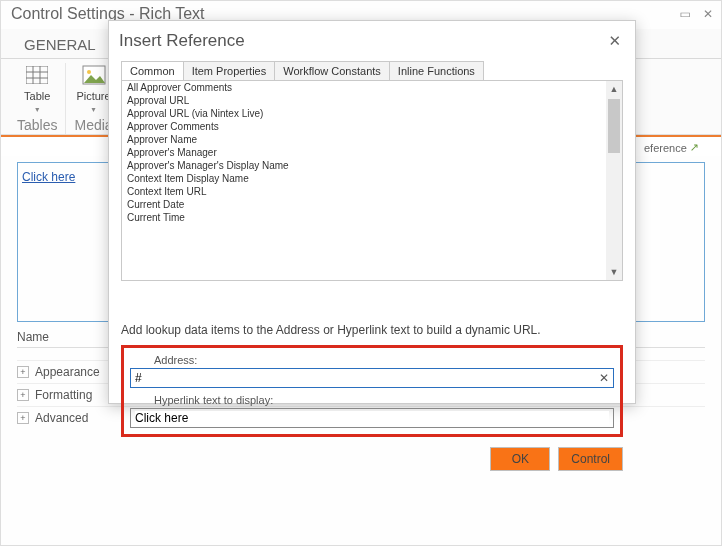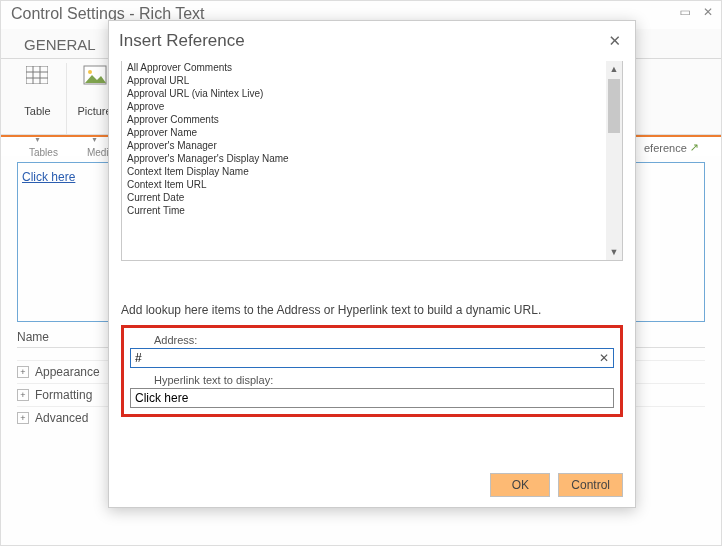--- a/index.html
+++ b/index.html
@@ -1,51 +1,51 @@
 <!DOCTYPE html>
 <html><head>
 <meta charset="utf-8">
 <style>
   * { box-sizing: border-box; margin: 0; padding: 0; font-family: "Segoe UI", Tahoma, sans-serif; }
   body { width: 722px; height: 546px; background: #fff; overflow: hidden; position: relative; }
 
   
   .parent-window { position: absolute; inset: 0; background: #fefefe; border: 1px solid #ddd; }
-  .parent-titlebar { display:flex; align-items:flex-start; justify-content:space-between; padding: 4px 8px 2px 10px; font-size: 15px; color: #666; }
+  .parent-titlebar { display:flex; align-items:center; justify-content:space-between; padding: 4px 8px 2px 10px; font-size: 15px; color: #666; }
   .parent-title { font-size: 16px; color: #666; }
   .parent-icons { display:flex; gap: 12px; }
   .parent-icons span { font-size: 12px; color:#888; cursor:pointer; }
 
   
   .parent-tabs { display:flex; border-bottom: 1px solid #d9d9d9; margin-top: 4px; padding-left: 8px; background:#fafafa; }
   .parent-tab { padding: 6px 14px 5px; font-size: 15px; color:#666; border:1px solid transparent; border-bottom:none; position:relative; }
   .parent-tab.active { background:#fff; border-color:#d9d9d9; border-top: 2px solid #ed7d31; margin-bottom:-1px; }
 
   
   .ribbon { display:flex; padding: 4px 8px 0; background:#fbfbfb; border-bottom:1px solid #e0e0e0; height: 76px; }
   .ribbon-group { text-align:center; padding: 0 8px; border-right:1px solid #e6e6e6; }
-  .ribbon-btn { display:flex; flex-direction:column; align-items:center; font-size:11px; color:#444; gap:18px; }
+  .ribbon-btn { display:flex; flex-direction:column; align-items:center; font-size:11px; color:#444; gap:3px; }
   .ribbon-btn .icon { width:28px; height:24px; display:flex; align-items:center; justify-content:center; }
-  .ribbon-group-label { font-size:10px; color:#888; margin-top:3px;margin-left:12px; }
+  .ribbon-group-label { font-size:14px; color:#888; margin-top:3px; }
 
   
   .reference-btn { margin-left:auto; font-size:11px; color:#666; display:flex; align-items:center; gap:3px; padding-right:6px; }
 
   
   .editor-wrap { margin:6px 16px; border:1px solid #6fa8d6; height: 160px; padding:4px; position:relative;}
   .editor-link { color:#2a5db0; text-decoration:underline; font-size:12px; }
 
   
   .props { margin: 8px 16px; }
   .props-header { font-size:12px; color:#555; border-bottom:1px solid #ddd; padding-bottom:3px; margin-bottom:12px;}
   .prop-row { display:flex; align-items:center; font-size:12px; color:#555; border-top:1px solid #eee; padding:4px 0;}
   .expander { width:12px; height:12px; border:1px solid #bbb; font-size:9px; line-height:10px; text-align:center; color:#666; margin-right:6px;}
 
   
-  .modal { position:absolute; left:108px; top:20px; width:528px; height:488px; background:#fff; border:1px solid #ccc; box-shadow: 0 3px 14px rgba(0,0,0,.22); z-index:10; display:flex; flex-direction:column; }
+  .modal { position:absolute; left:108px; top:20px; width:528px; height:384px; background:#fff; border:1px solid #ccc; box-shadow: 0 3px 14px rgba(0,0,0,.22); z-index:10; display:flex; flex-direction:column; }
   .modal-header { display:flex; align-items:center; justify-content:space-between; padding:10px 14px 0px 10px; }
   .modal-title { font-size:17px; color:#555; font-weight:400; }
   .modal-close { font-size:15px; color:#666; cursor:pointer; }
 
   .modal-body { padding: 10px 12px 8px; flex:1; display:flex; flex-direction:column; }
 
   
   .inner-tabs { display:flex; border-bottom:1px solid #c9c9c9; font-size:11px; }
   .inner-tab { padding:3px 8px; border:1px solid #c9c9c9; border-bottom:none; background:#f3f3f3; color:#333; position:relative; margin-right:-1px;}
   .inner-tab.active { background:#fff; z-index:1; }
@@ -61,21 +61,21 @@
   .instruction { font-size:12px; color:#444; margin-top:42px; }
 
   .highlight-box { border:3px solid #d92a1c; padding:4px 6px 6px; margin-top:8px; }
   .field-label { font-size:11px; color:#555; margin-top:2px;margin-left:24px; }
   .field { display:flex; align-items:center; border:1px solid #888; height:20px; margin-top:2px; padding:0 4px; font-size:12px; }
   .field.focus { border-color:#2a6fbf; }
   .field input { border:none; outline:none; width:100%; font-size:12px; }
   .field .clear { color:#555; font-size:12px; cursor:pointer; }
 
   .modal-footer { display:flex; justify-content:flex-end; gap:8px; padding: 2px 12px 10px; }
-  .btn { min-width:60px; padding:4px 12px; font-size:12px; background:#fdba74; border:1px solid #bfbfbf; color:#444; cursor:pointer; }
+  .btn { min-width:60px; padding:4px 12px; font-size:12px; background:#f97316; border:1px solid #bfbfbf; color:#444; cursor:pointer; }
 </style>
 </head>
 <body>
 
 <div class="parent-window">
   <div class="parent-titlebar">
     <div class="parent-title">Control Settings - Rich Text</div>
     <div class="parent-icons">
       <span>▭</span>
       <span>✕</span>
@@ -146,43 +146,48 @@
     </div>
   </div>
 </div>
 
 <div class="modal">
   <div class="modal-header">
     <div class="modal-title">Insert Reference</div>
     <div class="modal-close">✕</div>
   </div>
   <div class="modal-body">
+    <div class="inner-tabs">
+      <div class="inner-tab active">Common</div>
+      <div class="inner-tab">Item Properties</div>
+      <div class="inner-tab">Workflow Constants</div>
+      <div class="inner-tab">Inline Functions</div>
+    </div>
     <div class="listbox">
       <div class="listbox-inner">
         <div class="list-item">All Approver Comments</div>
         <div class="list-item">Approval URL</div>
         <div class="list-item">Approval URL (via Nintex Live)</div>
-        <div class="list-item">Approve</div>
         <div class="list-item">Approver Comments</div>
         <div class="list-item">Approver Name</div>
         <div class="list-item">Approver's Manager</div>
         <div class="list-item">Approver's Manager's Display Name</div>
         <div class="list-item">Context Item Display Name</div>
         <div class="list-item">Context Item URL</div>
         <div class="list-item">Current Date</div>
         <div class="list-item">Current Time</div>
       </div>
       <div class="scrollbar">
         <div class="scroll-up">▲</div>
         <div class="scroll-thumb"></div>
         <div class="scroll-down">▼</div>
       </div>
     </div>
 
-    <div class="instruction">Add lookup here items to the Address or Hyperlink text to build a dynamic URL.</div>
+    <div class="instruction">Add lookup data items to the Address or Hyperlink text to build a dynamic URL.</div>
 
     <div class="highlight-box">
       <div class="field-label">Address:</div>
       <div class="field focus">
         <input type="text" value="#" style="">
         <span class="clear">✕</span>
       </div>
       <div class="field-label" style="margin-top:6px">Hyperlink text to display:</div>
       <div class="field">
         <input type="text" value="Click here" style="">

